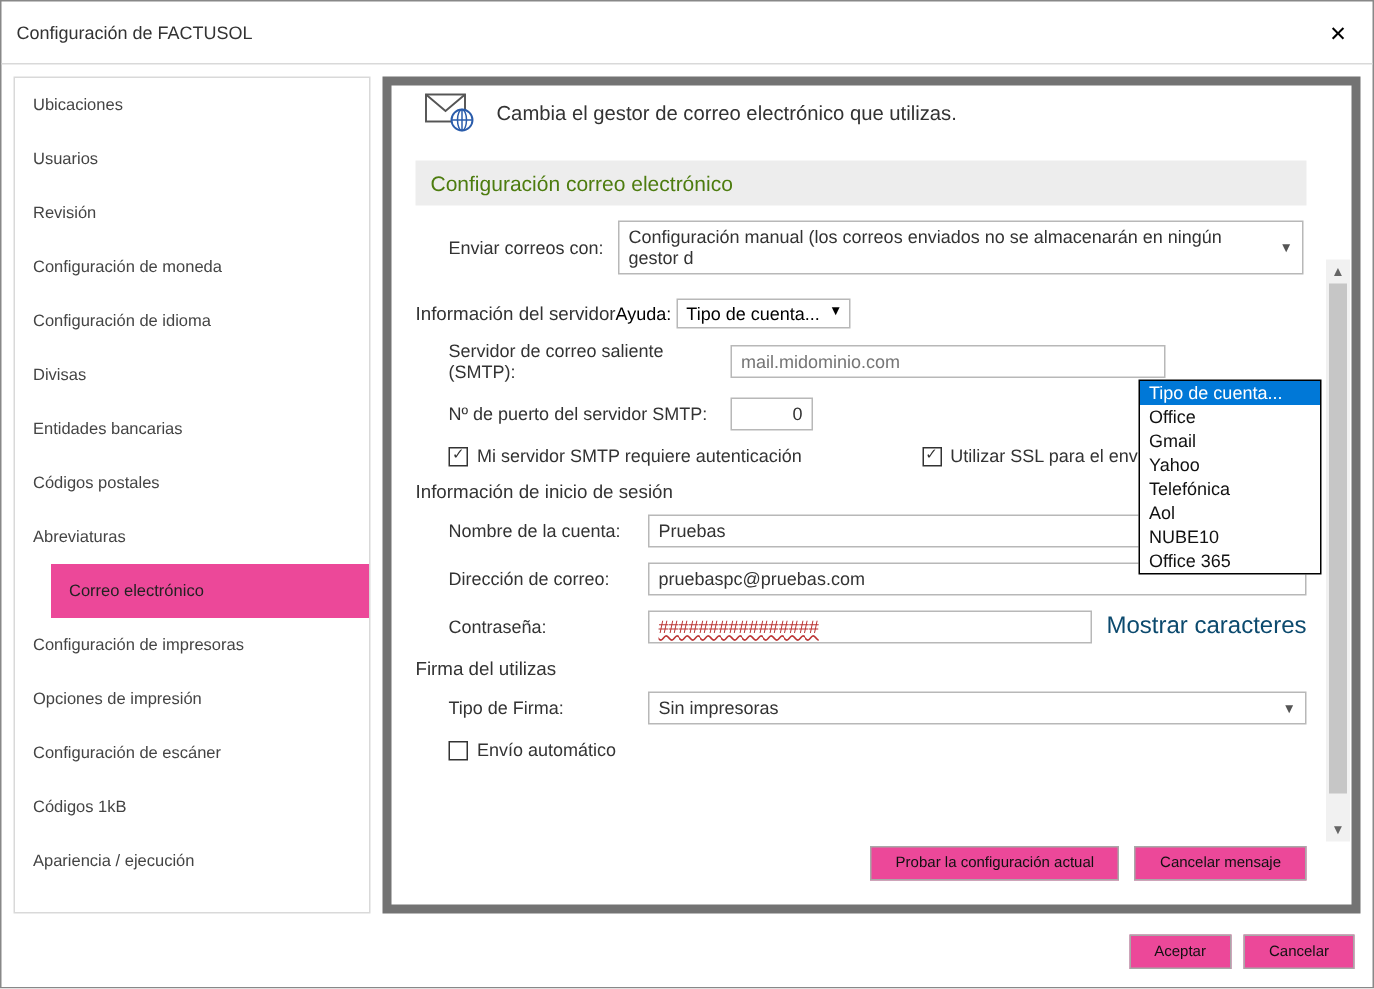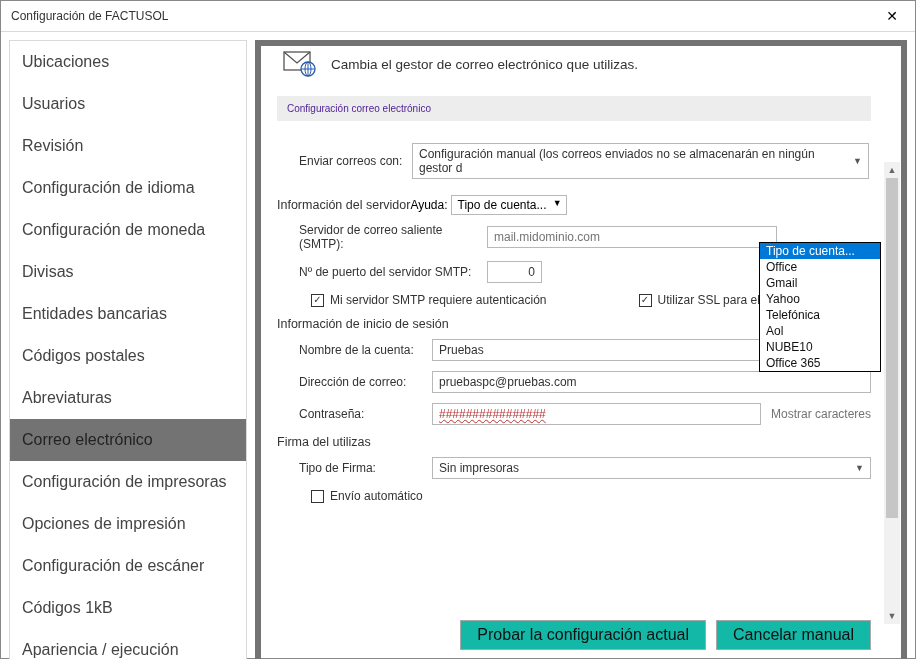--- a/index.html
+++ b/index.html
@@ -22,39 +22,39 @@
     font-size: 14px; color: #000; cursor: pointer;
   }
   .body {
     flex: 1; display: flex; padding: 8px 8px 0 8px; gap: 8px;
   }
   .sidebar {
     width: 238px; border: 1px solid #d9d9d9;
     background: #fff; overflow-y: auto;
   }
   .sidebar-item {
-    padding: 12px 12px; font-size: 16px; color: #444;
+    padding: 12px 12px; font-size: 11px; color: #444;
     cursor: pointer;
   }
-  .sidebar-item.selected { background: #737373; color: #222; }
+  .sidebar-item.selected { background: #ec4899; color: #222; margin-left: 24px; }
   .main {
     flex: 1; border: 6px solid #737373;
     padding: 4px 12px 12px 16px;
     display: flex; flex-direction: column;
     position: relative;
   }
   .page-header {
     display: flex; align-items: center; gap: 14px;
     margin-bottom: 18px; padding-left: 6px;
   }
   .page-icon svg { display: block; }
   .page-title { font-size: 13.5px; color: #333; }
   .section-bar {
     background: #ededed; padding: 7px 10px;
-    font-size: 10px; color: #4c1d95; margin-bottom: 22px;
+    font-size: 14px; color: #4d7c0f; margin-bottom: 10px;
   }
   .form-row {
     display: flex; align-items: center; margin-bottom: 10px;
     font-size: 12px; color: #333;
   }
   .form-row .label {
     width: 155px; flex-shrink: 0; padding-left: 22px;
   }
   .form-row .label.top-label { width: 135px; padding-left: 22px; }
   .section-title {
@@ -63,21 +63,21 @@
   .select, .text-input {
     border: 1px solid #b8b8b8; font-size: 12px;
     padding: 3px 6px; background: #fff; color: #333;
   }
   .select { display: flex; align-items: center; justify-content: space-between; cursor: pointer; }
   .select .caret { font-size: 9px; color: #555; margin-left: 6px; }
   .smtp-input { width: 290px; color: #999; }
   .port-input { width: 55px; text-align: right; }
   .cb-row {
     display: flex; align-items: center; gap: 6px;
-    font-size: 12px; color: #333; margin-left: 12px;
+    font-size: 12px; color: #333;
   }
   .cb {
     width: 13px; height: 13px; border: 1px solid #333;
     background: #fff; display: flex; align-items: center;
     justify-content: center; font-size: 10px; line-height: 1;
     cursor: pointer;
   }
   .cb.unchecked::after { content: ""; }
   .cb.checked::after { content: "✓"; }
   .server-row2 {
@@ -118,49 +118,49 @@
   .scroll-thumb {
     position: absolute; left: 2px; right: 2px;
     top: 16px; height: 340px; background: #c6c6c6;
   }
   .main-content { margin-right: 18px; flex: 1; }
   .main-buttons {
     display: flex; justify-content: flex-end; gap: 10px;
     padding: 6px 18px 4px 0;
   }
   .btn {
-    border: 1px solid #a8a8a8; background: #14b8a6;
-    font-size: 16px; padding: 5px 16px; cursor: pointer;
+    border: 1px solid #a8a8a8; background: #ec4899;
+    font-size: 10px; padding: 5px 16px; cursor: pointer;
     color: #111;
   }
   .footer {
     display: flex; justify-content: flex-end; gap: 8px;
     padding: 10px 12px 12px 0; margin-top: 4px;
   }
-  .mostrar { font-size: 12px; color: #737373; cursor: pointer; padding-left: 10px; }
+  .mostrar { font-size: 16px; color: #0c4a6e; cursor: pointer; padding-left: 10px; }
   .password-dots { color: #b33; text-decoration: underline wavy #b33 0.5px; }
 </style>
 </head>
 <body>
 
 <div class="window">
 
   <div class="titlebar">
     <span class="title">Configuración de FACTUSOL</span>
     <div class="close">✕</div>
   </div>
 
   <div class="body">
 
     <div class="sidebar">
       <div class="sidebar-item">Ubicaciones</div>
       <div class="sidebar-item">Usuarios</div>
       <div class="sidebar-item">Revisión</div>
+      <div class="sidebar-item">Configuración de moneda</div>
       <div class="sidebar-item">Configuración de idioma</div>
-      <div class="sidebar-item">Configuración de moneda</div>
       <div class="sidebar-item">Divisas</div>
       <div class="sidebar-item">Entidades bancarias</div>
       <div class="sidebar-item">Códigos postales</div>
       <div class="sidebar-item">Abreviaturas</div>
       <div class="sidebar-item selected">Correo electrónico</div>
       <div class="sidebar-item">Configuración de impresoras</div>
       <div class="sidebar-item">Opciones de impresión</div>
       <div class="sidebar-item">Configuración de escáner</div>
       <div class="sidebar-item">Códigos 1kB</div>
       <div class="sidebar-item">Apariencia / ejecución</div>
@@ -260,21 +260,21 @@
           <div class="cb-row">
             <span class="cb unchecked"></span>
             <span>Envío automático</span>
           </div>
         </div>
 
       </div>
 
       <div class="main-buttons">
         <div class="btn">Probar la configuración actual</div>
-        <div class="btn">Cancelar manual</div>
+        <div class="btn">Cancelar mensaje</div>
       </div>
 
       <div class="scroll-track">
         <div class="scroll-arrow">▲</div>
         <div class="scroll-thumb"></div>
         <div class="scroll-arrow" style="position:absolute;bottom:0;width:100%;">▼</div>
       </div>
 
       <div class="dropdown-list">
         <div class="item highlight">Tipo de cuenta...</div>

